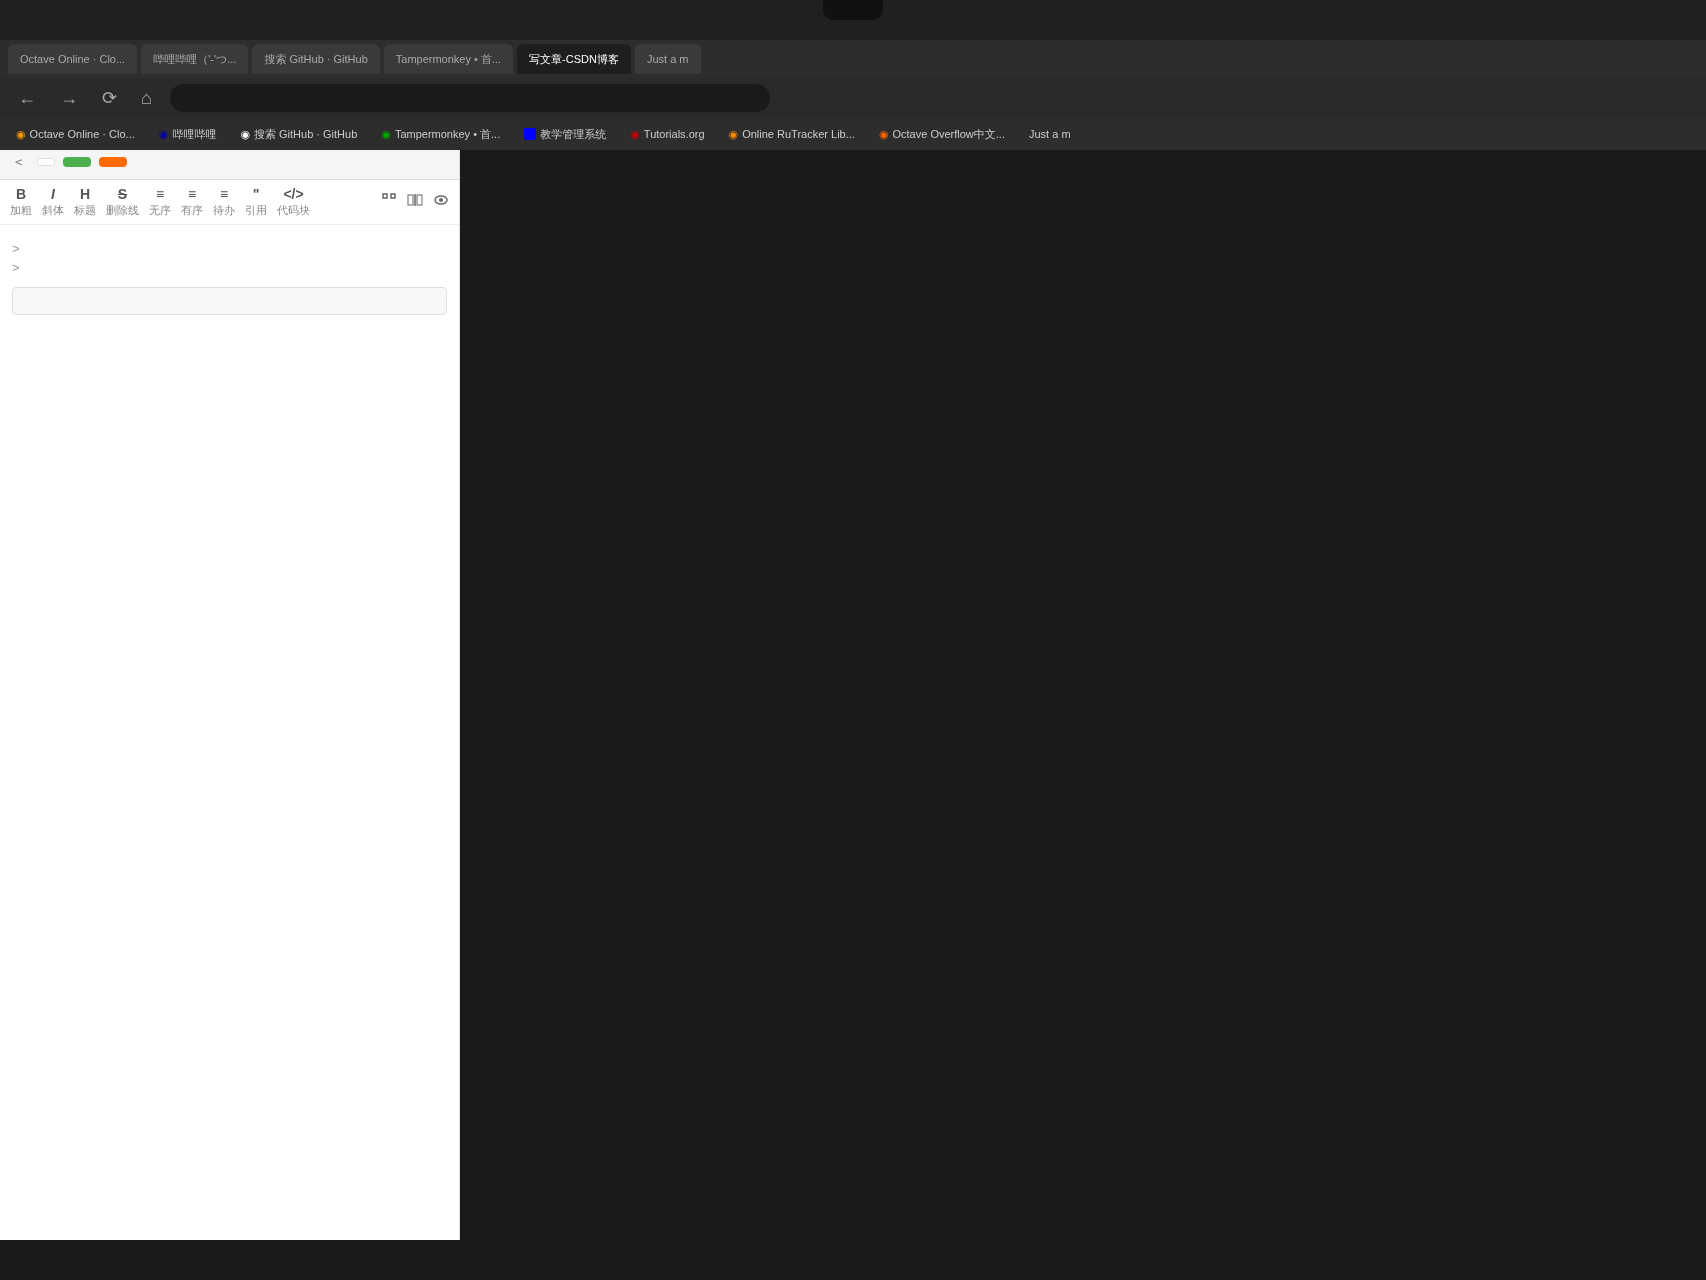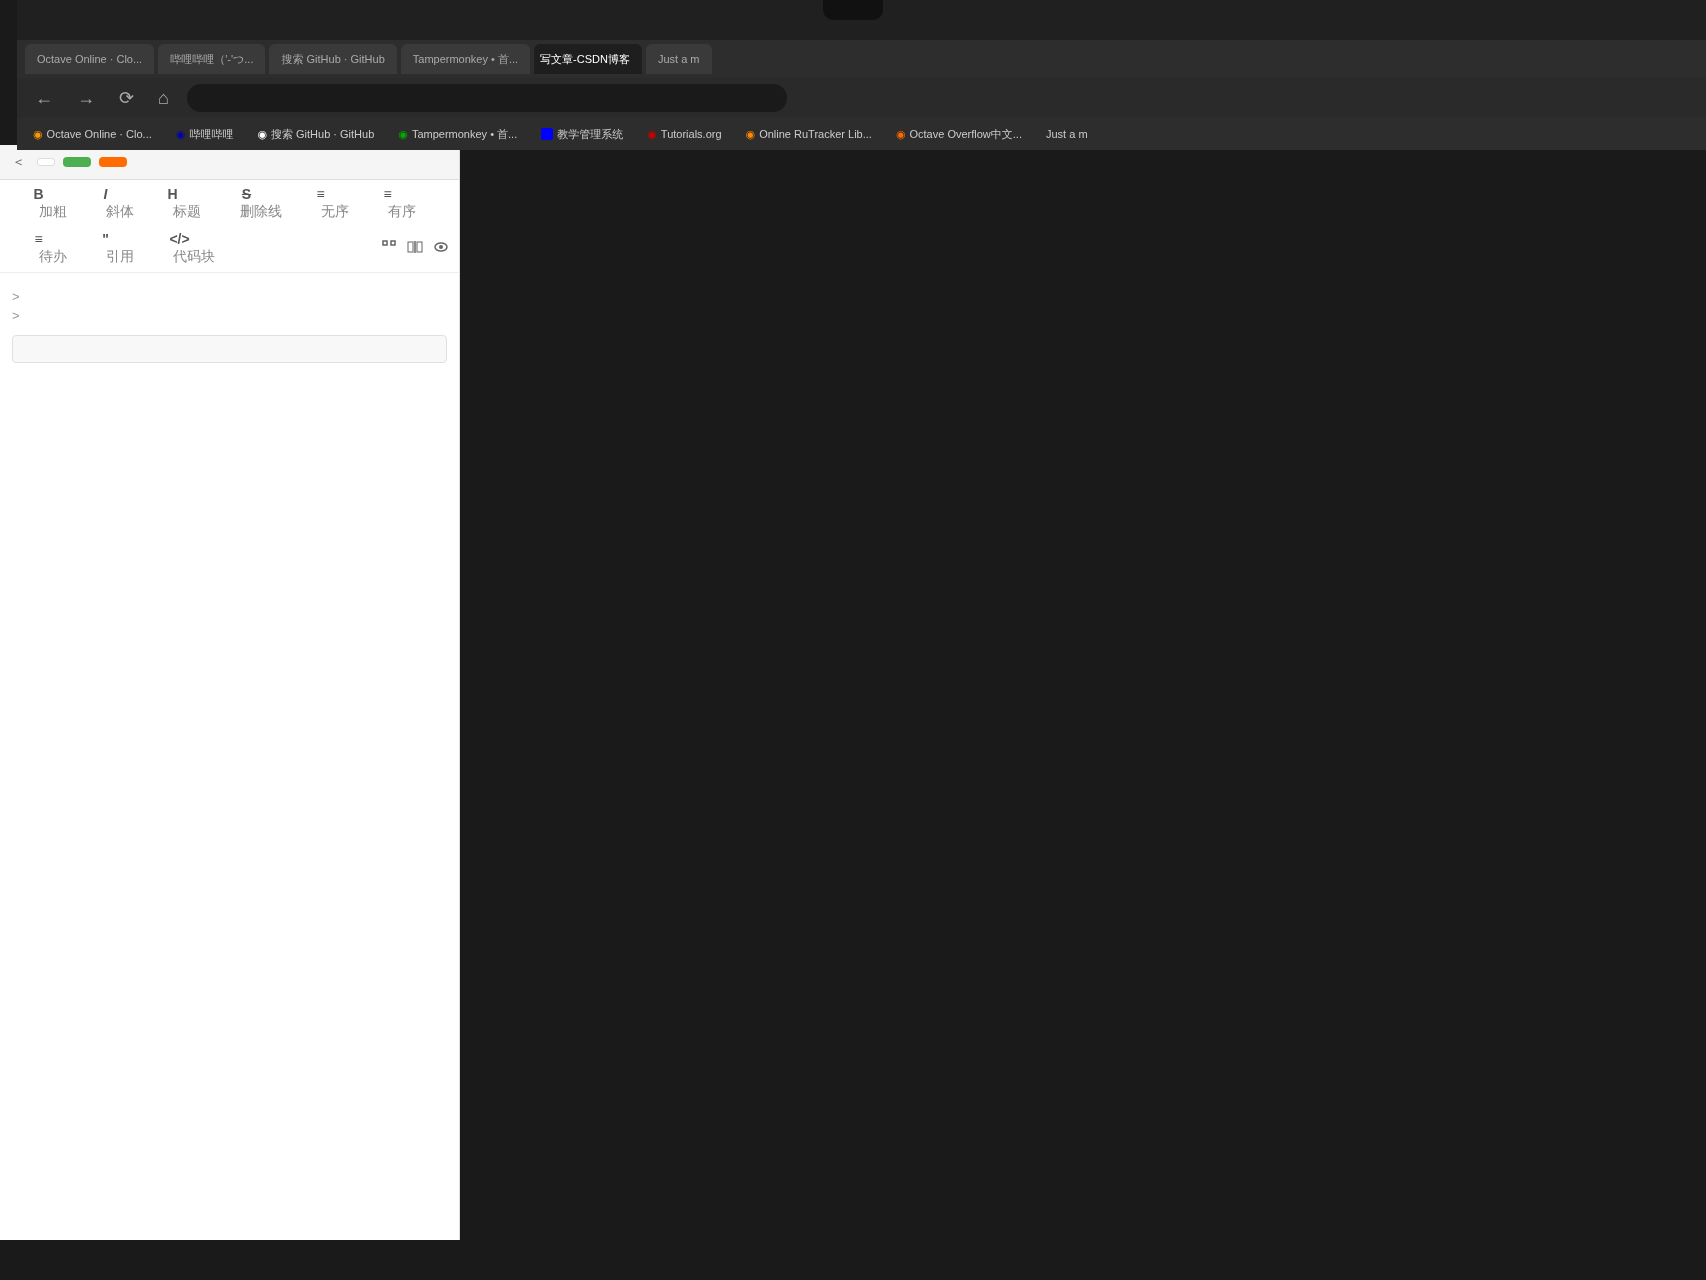--- a/index.html
+++ b/index.html
@@ -8,21 +8,21 @@
       height: 1280px;
       overflow: hidden;
       background: #1a1a1a;
       font-family: 'Segoe UI', Arial, sans-serif;
       position: relative;
     }
 
     
     .browser-chrome {
       position: absolute;
-      top: 0; left: 17px; right: 0;
+      top: 0; left: 0; right: 0;
       background: #2d2d2d;
       height: 145px;
       z-index: 1;
     }
 
     .title-bar {
       height: 40px;
       background: #202020;
       display: flex;
       align-items: center;
@@ -52,21 +52,20 @@
       background: #3a3a3a;
       white-space: nowrap;
       max-width: 140px;
       overflow: hidden;
       text-overflow: ellipsis;
       cursor: pointer;
     }
     .tab.active {
       background: #1e1e1e;
       color: #fff;
-      padding-left: 6px;
     }
 
     .address-bar {
       height: 40px;
       background: #2a2a2a;
       display: flex;
       align-items: center;
       padding: 0 12px;
       gap: 12px;
     }
@@ -196,23 +195,22 @@
       align-items: center;
       gap: 1px;
     }
 
     .toolbar-btn .symbol {
       font-weight: bold;
       font-size: 14px;
     }
 
     .toolbar-btn .label {
-      font-size: 14px;
+      font-size: 11px;
       color: #888;
-      margin-left: 29px;
     }
 
     .editor-content {
       flex: 1;
       padding: 12px;
       overflow-y: auto;
       font-size: 13px;
       color: #333;
     }
 

